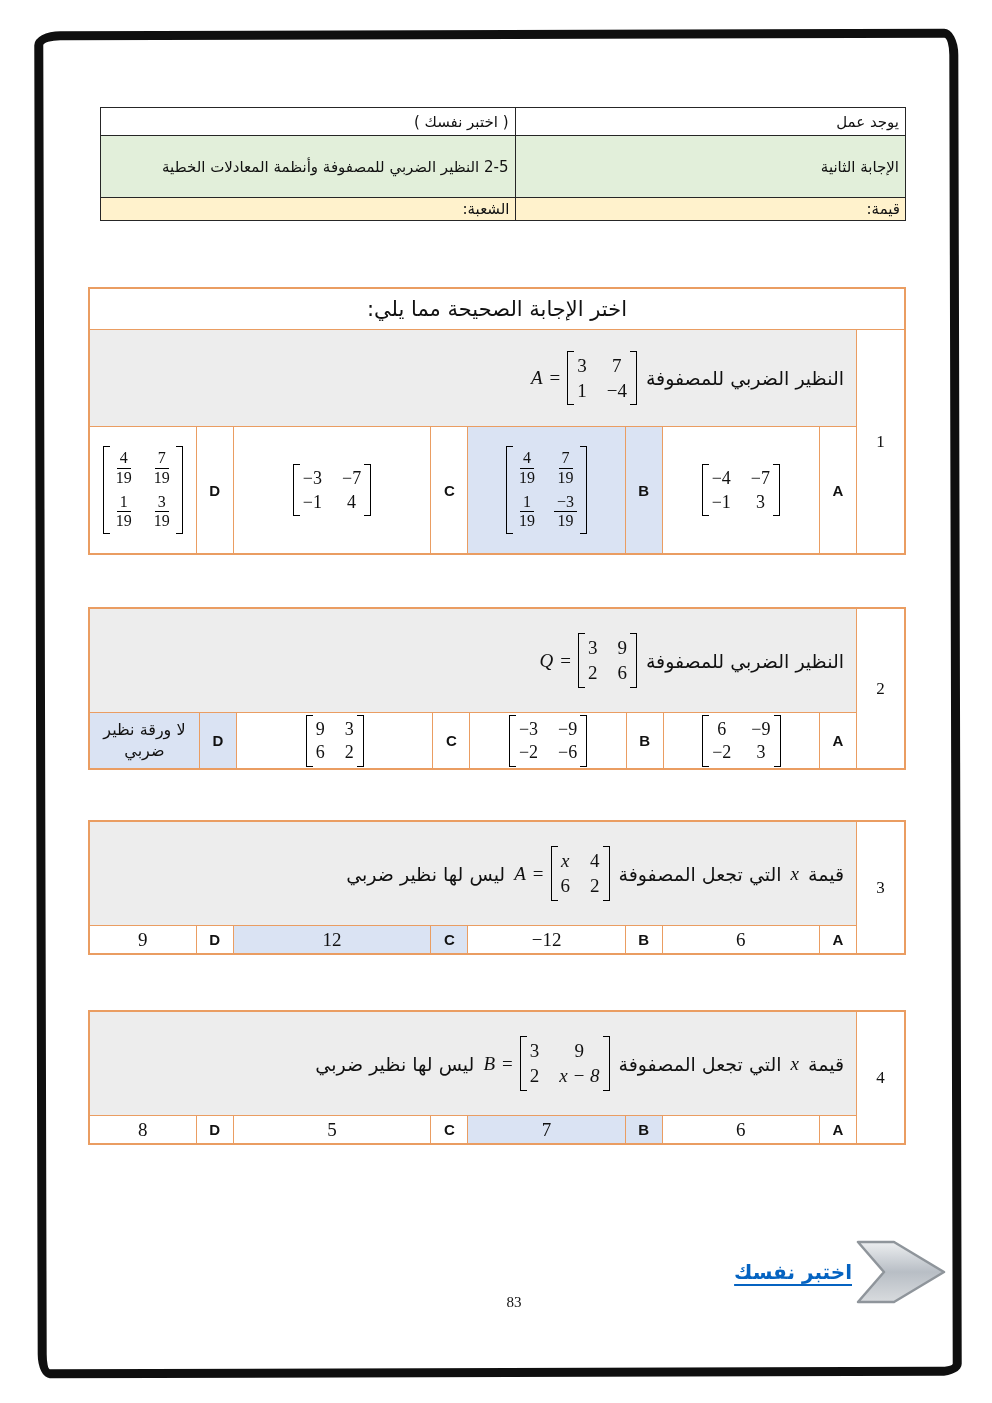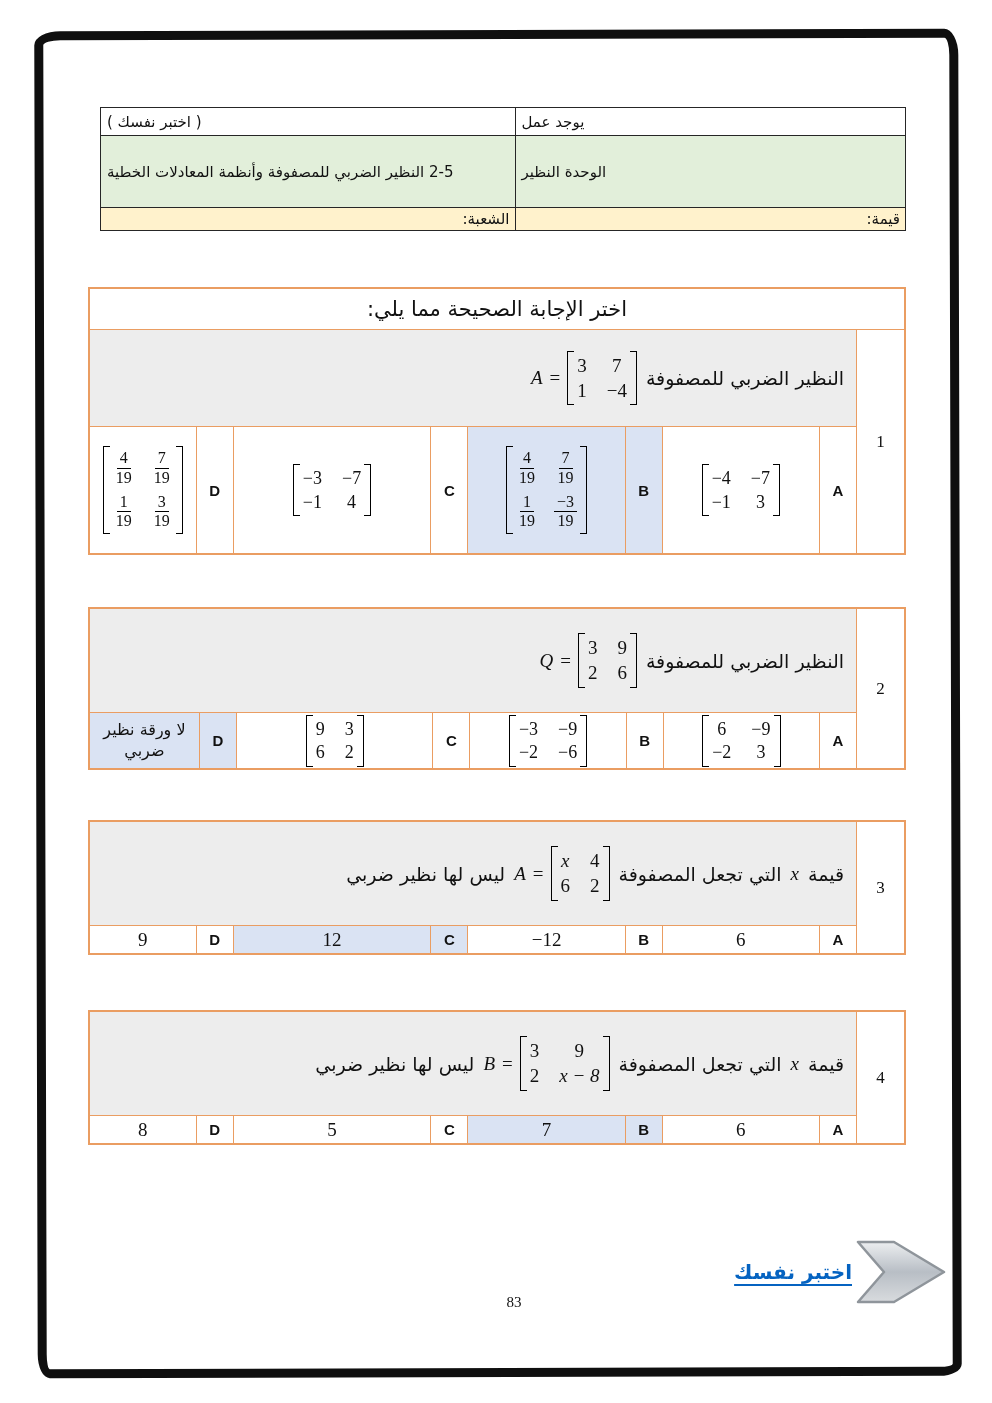--- a/index.html
+++ b/index.html
@@ -17,24 +17,24 @@
   .page{position:relative;width:992px;height:1403px;background:#fff;overflow:hidden;
         font-family:"DejaVu Sans",sans-serif;color:#111;}
   
   .frame{position:absolute;left:36px;top:30px;right:32px;bottom:26px;
          border:9px solid #0f0f0f;
          border-radius:26px 14px 22px 12px / 14px 26px 12px 24px;
          transform:rotate(-0.15deg);pointer-events:none;}
 
   
   .header-table{position:absolute;top:107px;left:100px;width:806px;border-collapse:collapse;direction:rtl;}
-  .header-table td{border:1px solid #262626;text-align:left;vertical-align:middle;
+  .header-table td{border:1px solid #262626;text-align:right;vertical-align:middle;
                    font-size:15px;padding:2px 6px;}
   .header-table .r1 td{height:28px;}
-  .header-table .r2 td{height:72px;background:var(--green);}
+  .header-table .r2 td{height:62px;background:var(--green);}
   .header-table .r3 td{height:21px;background:var(--yellow);text-align:right;padding-right:5px;}
   .col-right{width:391px;} .col-left{width:415px;}
 
   
   .qblock{position:absolute;left:88px;width:818px;border:2px solid var(--orange);
           direction:rtl;background:#fff;display:flex;flex-direction:column;}
   .q1{top:287px;height:268px;}
   .q2{top:607px;height:163px;}
   .q3{top:820px;height:135px;}
   .q4{top:1010px;height:135px;}
@@ -95,21 +95,21 @@
 <div class="page">
   <div class="frame"></div>
 
   <table class="header-table">
     <tbody>
         <tr class="r1">
       <td class="col-right">يوجد عمل</td>
       <td class="col-left">( اختبر نفسك )</td>
     </tr>
     <tr class="r2">
-      <td>الوحدة النظير</td>
+      <td>الإجابة الثانية</td>
       <td>2-5 النظير الضربي للمصفوفة وأنظمة المعادلات الخطية</td>
     </tr>
     <tr class="r3">
       <td>قيمة:</td>
       <td>الشعبة:</td>
     </tr>
   </tbody>
     </table>
 
   <section class="qblock q1">

